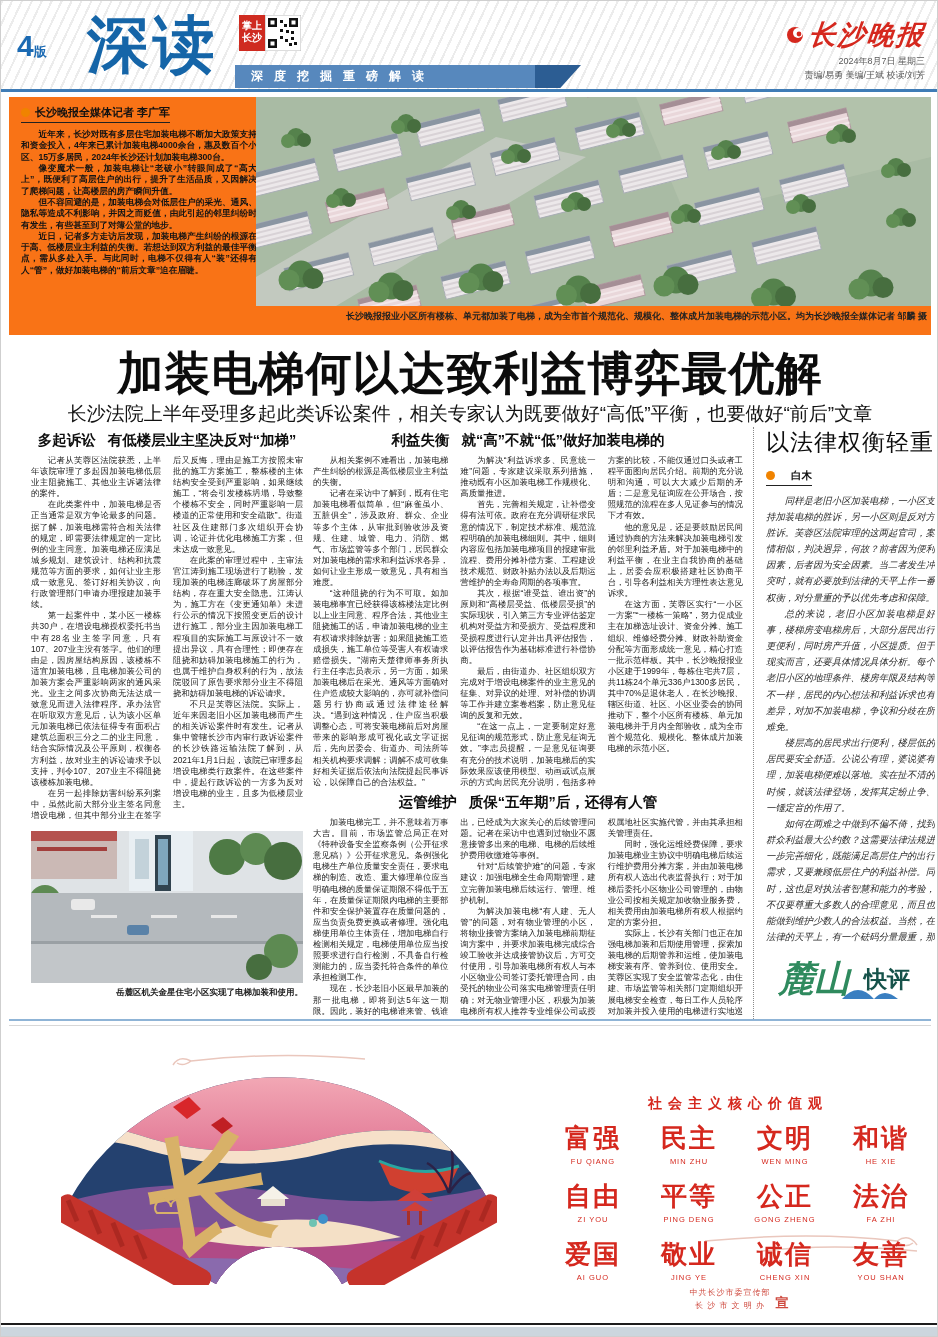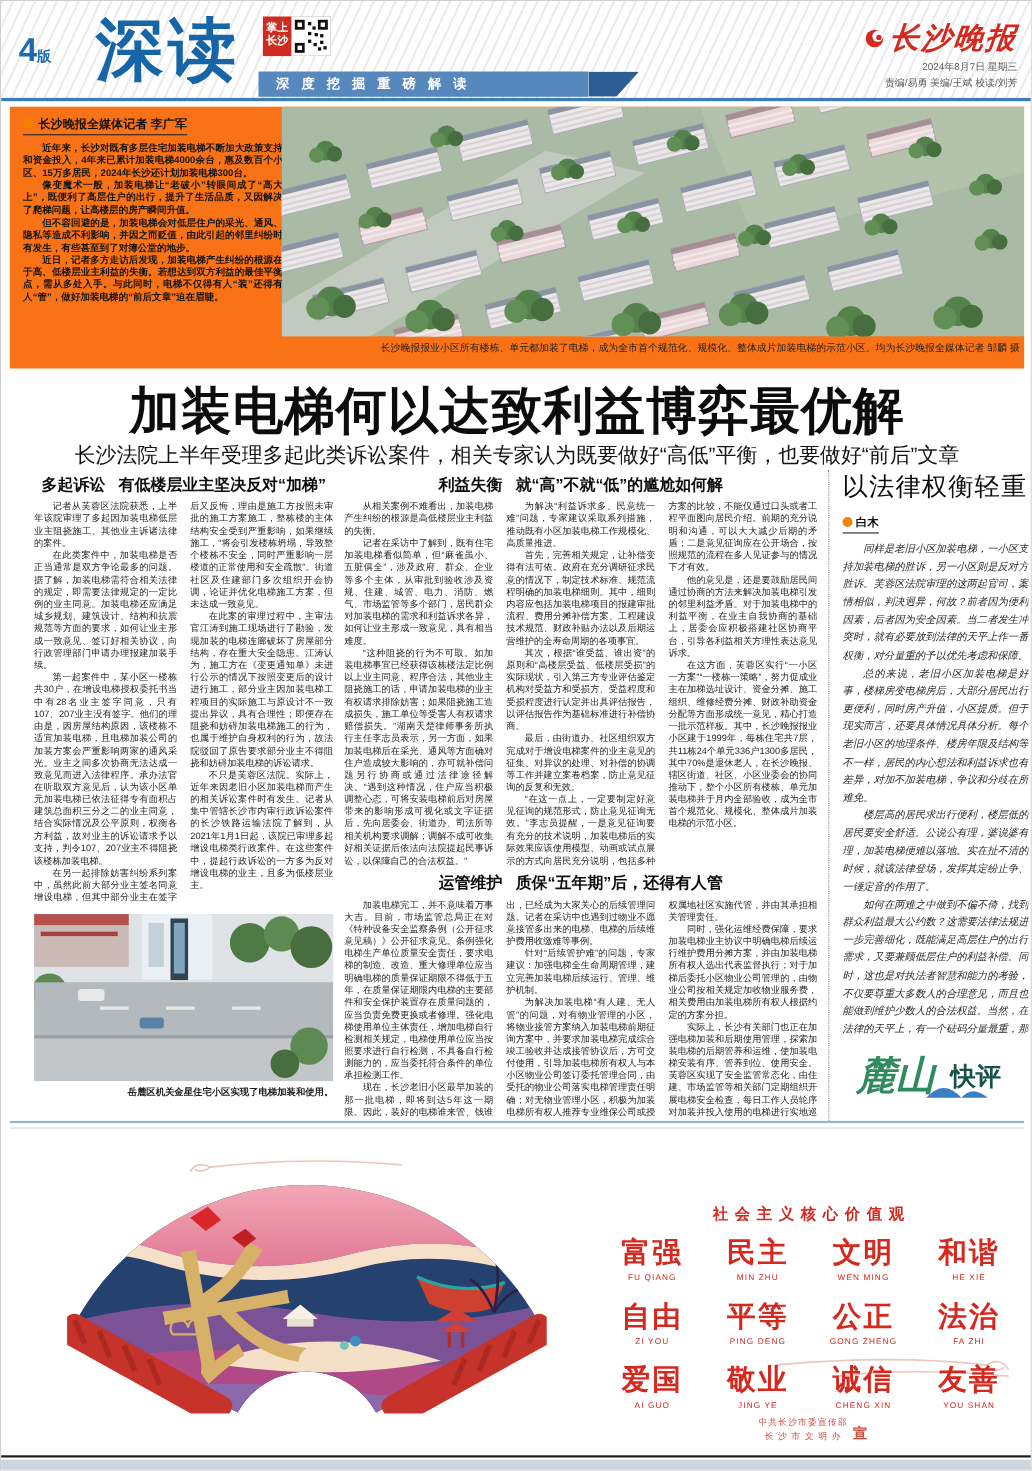--- a/index.html
+++ b/index.html
@@ -34,21 +34,21 @@
   
   .lead { position:absolute; left:8px; top:96px; width:922px; height:238px; background:#f97316; }
   .byline { position:absolute; left:12px; top:8px; font-size:11px; font-weight:800; color:#111;
             border-bottom:1.5px solid #222; padding-bottom:2px; display:flex; align-items:center; gap:5px; }
   .dot { width:9px; height:9px; border-radius:50%; background:#f08300; display:inline-block; }
   .lead-text { position:absolute; left:12px; top:32px; width:236px; height:200px; overflow:hidden;
                font-size:8.7px; font-weight:700; line-height:1.3; text-align:justify; color:#141414; }
   .lead-text p, .col-body p, .sb-body p { text-indent:2em; margin:0; }
   .lead-photo { position:absolute; left:247px; top:0; width:675px; height:209px; }
   .lead-cap { position:absolute; left:247px; top:213px; width:671px; text-align:right;
-              font-size:9px; font-weight:400; color:#222; }
+              font-size:9px; font-weight:700; color:#222; }
 
   
   .headline { position:absolute; left:0; top:342px; width:938px; text-align:center;
               font-size:46px; font-weight:900; color:#0c0c0c; letter-spacing:1px; }
   .subhead { position:absolute; left:0; top:400px; width:938px; text-align:center;
              font-size:19px; font-weight:500; color:#121212; }
 
   
   .sec-head { position:absolute; text-align:center; font-size:14.5px; font-weight:800; color:#0d0d0d; white-space:nowrap; }
   .sec-head .kick { margin-right:12px; }
@@ -64,21 +64,21 @@
   .photo2-cap { position:absolute; left:30px; top:986px; width:272px; text-align:right;
                 font-size:8.5px; font-weight:600; color:#222; }
   .body-rule { position:absolute; left:8px; top:1018px; width:922px; height:2px; background:#8fb4d6; }
   .body-rule2 { position:absolute; left:8px; top:1024px; width:922px; height:1px; background:#d8d8d8; }
 
   
   .sidebar { position:absolute; left:752px; top:426px; width:182px; height:592px;
              border-left:1px dotted #8a8a8a; padding-left:12px; }
   .sb-title { font-size:23px; font-weight:400; color:#0d0d0d; letter-spacing:1px; margin-bottom:8px; }
   .sb-byline { font-size:10.5px; font-weight:800; color:#111; border-bottom:1.5px solid #222;
-               display:inline-flex; align-items:center; gap:3px; padding-bottom:2px; margin-bottom:7px; }
+               display:inline-flex; align-items:center; gap:16px; padding-bottom:2px; margin-bottom:7px; }
   .sb-body { font-size:9.4px; line-height:1.72; text-align:justify; color:#2a2a2a;
              font-style:italic; font-family:"Liberation Serif",serif; height:452px; overflow:hidden; }
   .sb-logo { margin-top:8px; margin-left:12px; }
 
   
   .fan { position:absolute; left:60px; top:1072px; }
   .deco1 { position:absolute; left:168px; top:1050px; }
   .deco2 { position:absolute; left:700px; top:1228px; }
   .values-title { position:absolute; left:553px; top:1094px; width:368px; text-align:center;
                   font-size:14px; font-weight:800; color:#d5281e; letter-spacing:6px; }
@@ -278,21 +278,21 @@
     <rect x="40" y="68" width="24" height="11" rx="3" fill="#e9e9e9"></rect>
     <rect x="96" y="94" width="22" height="10" rx="3" fill="#5a82a8"></rect>
     <rect x="0" y="110" width="272" height="42" fill="#c2c6c9"></rect>
     <rect x="0" y="110" width="272" height="3" fill="#9aa0a4"></rect>
     <circle cx="250" cy="120" r="17" fill="#5d8a52"></circle>
       <circle cx="228" cy="136" r="13" fill="#476e3f"></circle>
   </svg>
   <div class="photo2-cap">岳麓区机关金星住宅小区实现了电梯加装和使用。</div>
 
   <div class="sec-head" id="s2-head">
-    <span class="kick">利益失衡</span><span>就“高”不就“低”的尴尬如何解</span>
+    <span class="kick">利益失衡</span><span>就“高”不就“低”做好加装电梯的</span>
   </div>
   <div class="col-body" id="s2-body">
 
   <p>从相关案例不难看出，加装电梯产生纠纷的根源是高低楼层业主利益的失衡。</p>
       <p>记者在采访中了解到，既有住宅加装电梯看似简单，但“麻雀虽小、五脏俱全”，涉及政府、群众、企业等多个主体，从审批到验收涉及资规、住建、城管、电力、消防、燃气、市场监管等多个部门，居民群众对加装电梯的需求和利益诉求各异，如何让业主形成一致意见，具有相当难度。</p>
       <p>“这种阻挠的行为不可取。如加装电梯事宜已经获得该栋楼法定比例以上业主同意、程序合法，其他业主阻挠施工的话，申请加装电梯的业主有权请求排除妨害；如果阻挠施工造成损失，施工单位等受害人有权请求赔偿损失。”湖南天楚律师事务所执行主任李志员表示，另一方面，如果加装电梯后在采光、通风等方面确对住户造成较大影响的，亦可就补偿问题另行协商或通过法律途径解决。“遇到这种情况，住户应当积极调整心态，可将安装电梯前后对房屋带来的影响形成可视化或文字证据后，先向居委会、街道办、司法所等相关机构要求调解；调解不成可收集好相关证据后依法向法院提起民事诉讼，以保障自己的合法权益。”</p>
       <p>为解决“利益诉求多、民意统一难”问题，专家建议采取系列措施，推动既有小区加装电梯工作规模化、高质量推进。</p>
       <p>首先，完善相关规定，让补偿变得有法可依。政府在充分调研征求民意的情况下，制定技术标准、规范流程明确的加装电梯细则。其中，细则内容应包括加装电梯项目的报建审批流程、费用分摊补偿方案、工程建设技术规范、财政补贴办法以及后期运营维护的全寿命周期的各项事宜。</p>
       <p>其次，根据“谁受益、谁出资”的原则和“高楼层受益、低楼层受损”的实际现状，引入第三方专业评估鉴定机构对受益方和受损方、受益程度和受损程度进行认定并出具评估报告，以评估报告作为基础标准进行补偿协商。</p>
       <p>最后，由街道办、社区组织双方完成对于增设电梯案件的业主意见的征集、对异议的处理、对补偿的协调等工作并建立案卷档案，防止意见征询的反复和无效。</p>

